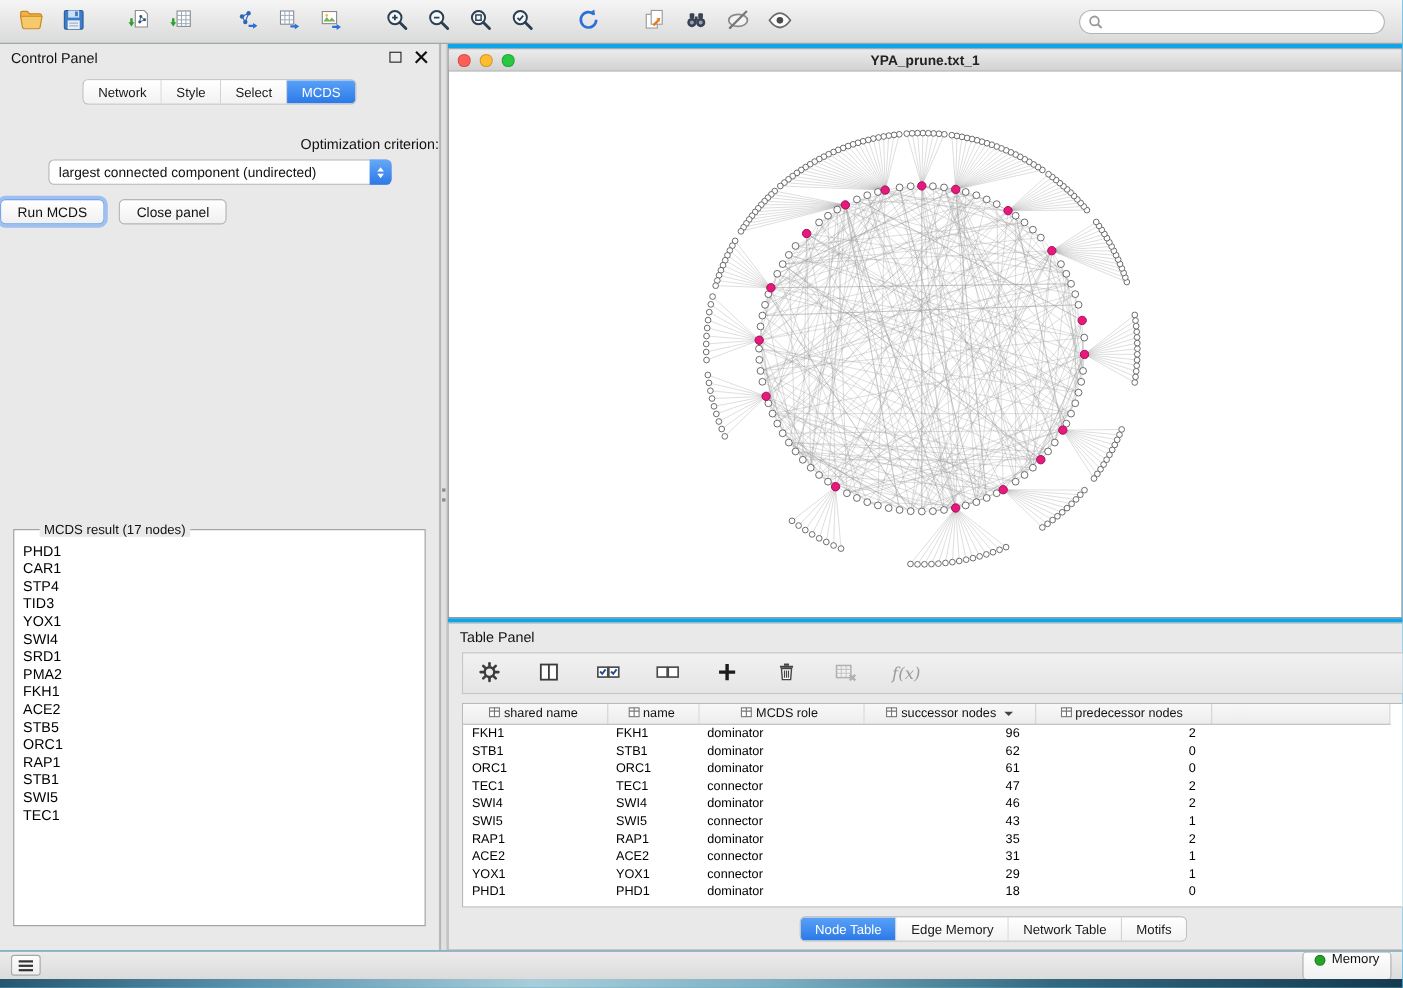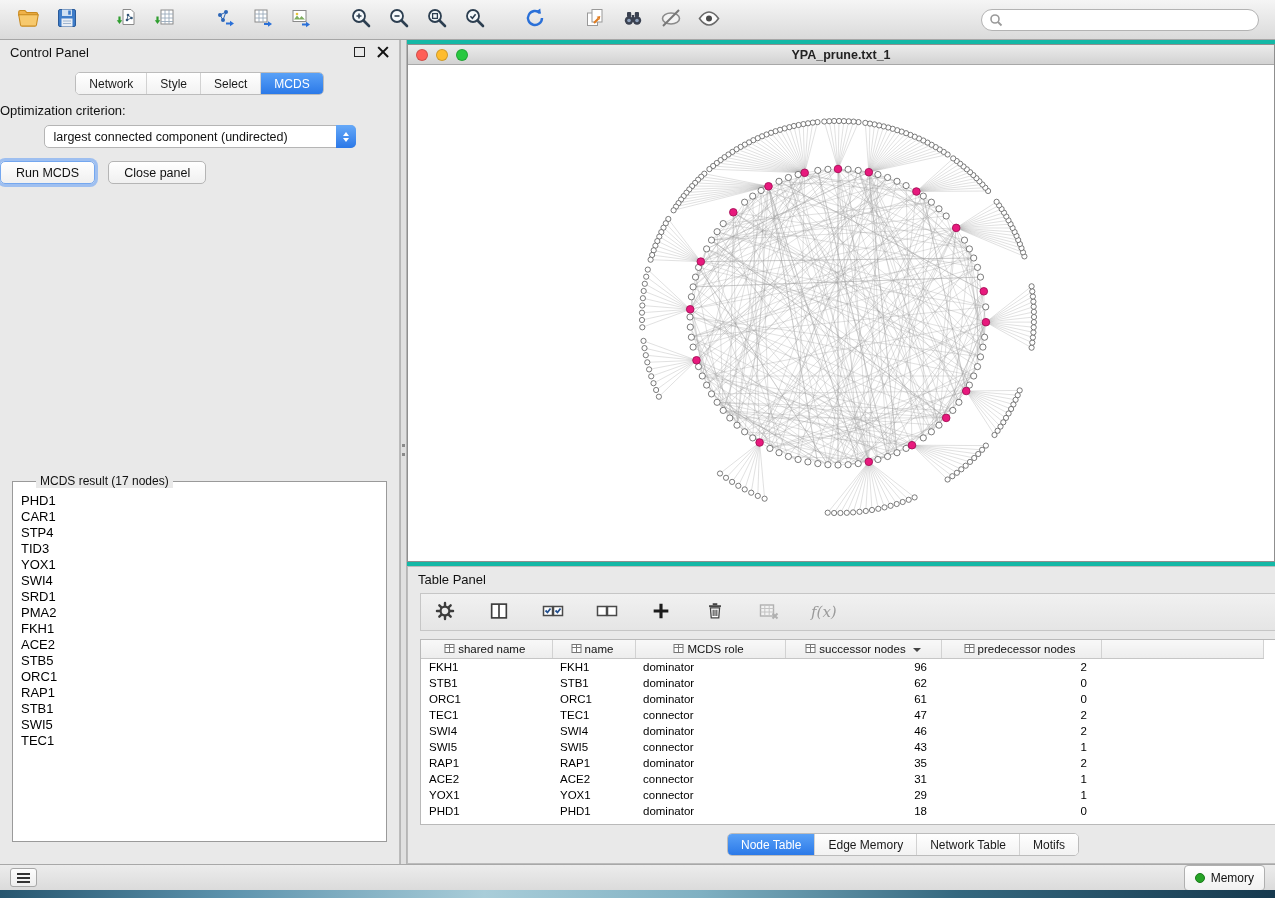--- a/index.html
+++ b/index.html
@@ -1,17 +1,17 @@
 <!DOCTYPE html>
 <html><head>
 <meta charset="utf-8">
 <style>
   html,body{margin:0;padding:0}
   body{width:1275px;height:898px;overflow:hidden;font-family:"Liberation Sans","DejaVu Sans",sans-serif;background:#d8d8d8;-webkit-user-select:none;user-select:none}
-  #app{position:relative;width:1275px;height:898px;background:#14b8a6}
+  #app{position:relative;width:1275px;height:898px;background:#0ea5e9}
 
   
   .toolbar{position:absolute;left:0;top:0;width:100%;height:40px;background:linear-gradient(#f5f5f5,#dadada);border-bottom:1px solid #a6a6a6;display:flex;align-items:center;padding:0 10px;box-sizing:border-box}
   .tgroup{display:flex;margin-right:22px}
   .tbtn{width:38px;height:32px;display:flex;align-items:center;justify-content:center;background:transparent;border:none;padding:0;cursor:default}
   .search-wrap{margin-left:auto;margin-right:6px;position:relative}
   .search-input{width:278px;height:22px;border-radius:12px;border:1px solid #b3b3b3;background:#fff;padding:0 8px 0 26px;font-size:12px;box-sizing:border-box;outline:none}
   .search-ico{position:absolute;left:8px;top:4px;pointer-events:none}
 
   
@@ -23,21 +23,21 @@
   .close-ico::before,.close-ico::after{content:"";position:absolute;left:-1px;top:5px;width:14px;height:2.4px;background:#111}
   .close-ico::before{transform:rotate(45deg)}
   .close-ico::after{transform:rotate(-45deg)}
 
   .cp-body{position:relative;height:800px}
   .seg-tabs{display:flex;width:fit-content;margin:8px auto 0;border:1px solid #bcbcbc;border-radius:5px;overflow:hidden;background:#fff;height:21px}
   .seg{display:flex;align-items:center;padding:0 13px;font-size:12px;border-right:1px solid #d2d2d2;background:linear-gradient(#ffffff,#f2f2f2);color:#1a1a1a;cursor:default}
   .seg:last-child{border-right:none}
   .seg.active{background:linear-gradient(#59a1f7,#2b79e8);color:#fff}
 
-  .opt-label{text-align:left;margin-top:8px;font-size:13px;color:#111}
+  .opt-label{text-align:right;margin-top:28px;font-size:13px;color:#111}
   .dropdown{width:312px;height:23px;margin:7px auto 0;background:#fff;border:1px solid #b5b5b5;border-radius:5px;display:flex;align-items:center;position:relative;font-size:12.5px;padding-left:9px;box-sizing:border-box;color:#111}
   .dd-cap{position:absolute;right:-1px;top:-1px;width:20px;height:23px;border-radius:0 5px 5px 0;background:linear-gradient(#66a9f8,#2b78e8);display:flex;flex-direction:column;align-items:center;justify-content:center;gap:2px}
   .tri-up{width:0;height:0;border-left:3.5px solid transparent;border-right:3.5px solid transparent;border-bottom:4.5px solid #fff}
   .tri-down{width:0;height:0;border-left:3.5px solid transparent;border-right:3.5px solid transparent;border-top:4.5px solid #fff}
 
   .btn-row{display:flex;justify-content:flex-start;gap:13px;margin-top:13px}
   .btn{height:23px;padding:0 15px;background:linear-gradient(#ffffff,#f0f0f0);border:1px solid #b5b5b5;border-radius:5px;font-size:12.5px;font-family:inherit;color:#111;cursor:default}
   .btn.focus{box-shadow:0 0 0 3px rgba(96,156,245,.55);border-color:#74a7ef}
 
   .result-fieldset{position:absolute;left:12px;right:12px;top:402px;height:368px;border:1px solid #9a9a9a;background:#fff;margin:0;padding:2px;box-sizing:border-box}
@@ -72,21 +72,21 @@
   .chev{display:inline-block;width:0;height:0;border-left:4px solid transparent;border-right:4px solid transparent;border-top:4.5px solid #444;vertical-align:2px;margin-left:4px}
   .vscroll{position:absolute;right:0;top:18px;bottom:0;width:11px;background:#f2f2f2;border-left:1px solid #d0d0d0;box-sizing:border-box}
   .vthumb{position:absolute;left:1px;top:3px;width:7px;height:118px;border-radius:4px;background:#b9b9b9}
 
   .tp-tabs{margin:8px auto 0}
 
   
   .statusbar{position:absolute;left:0;top:864px;width:100%;height:26px;background:linear-gradient(#ececec,#dbdbdb);border-top:1px solid #a8a8a8;display:flex;align-items:center;padding:0 10px;box-sizing:border-box}
   .menu-btn{width:27px;height:19px;border:1px solid #a8a8a8;border-radius:3px;background:linear-gradient(#fdfdfd,#eeeeee);display:flex;align-items:center;justify-content:center;padding:0}
   .menu-ico{width:13px;height:2px;background:#333;box-shadow:0 -4px 0 #333,0 4px 0 #333}
-  .memory-btn{margin-left:auto;height:21px;border:1px solid #b0b0b0;border-radius:4px;background:linear-gradient(#ffffff,#f0f0f0);display:flex;align-items:center;gap:6px;padding:12px 10px;font-size:12px;font-family:inherit;color:#111}
+  .memory-btn{margin-left:auto;height:21px;border:1px solid #b0b0b0;border-radius:4px;background:linear-gradient(#ffffff,#f0f0f0);display:flex;align-items:flex-end;gap:6px;padding:12px 10px;font-size:12px;font-family:inherit;color:#111}
   .mem-dot{width:10px;height:10px;border-radius:50%;background:#27a427;border:1px solid #1b7a1b;box-sizing:border-box}
 
   .desktop-strip{position:absolute;left:0;top:890px;width:100%;height:8px;background:linear-gradient(90deg,#27566f,#5d93ad 18%,#a9cdd9 38%,#7fb0c2 55%,#35687f 75%,#16394e)}
 </style>
 </head>
 <body>
 
 <div id="app">
 
   <div class="toolbar">

